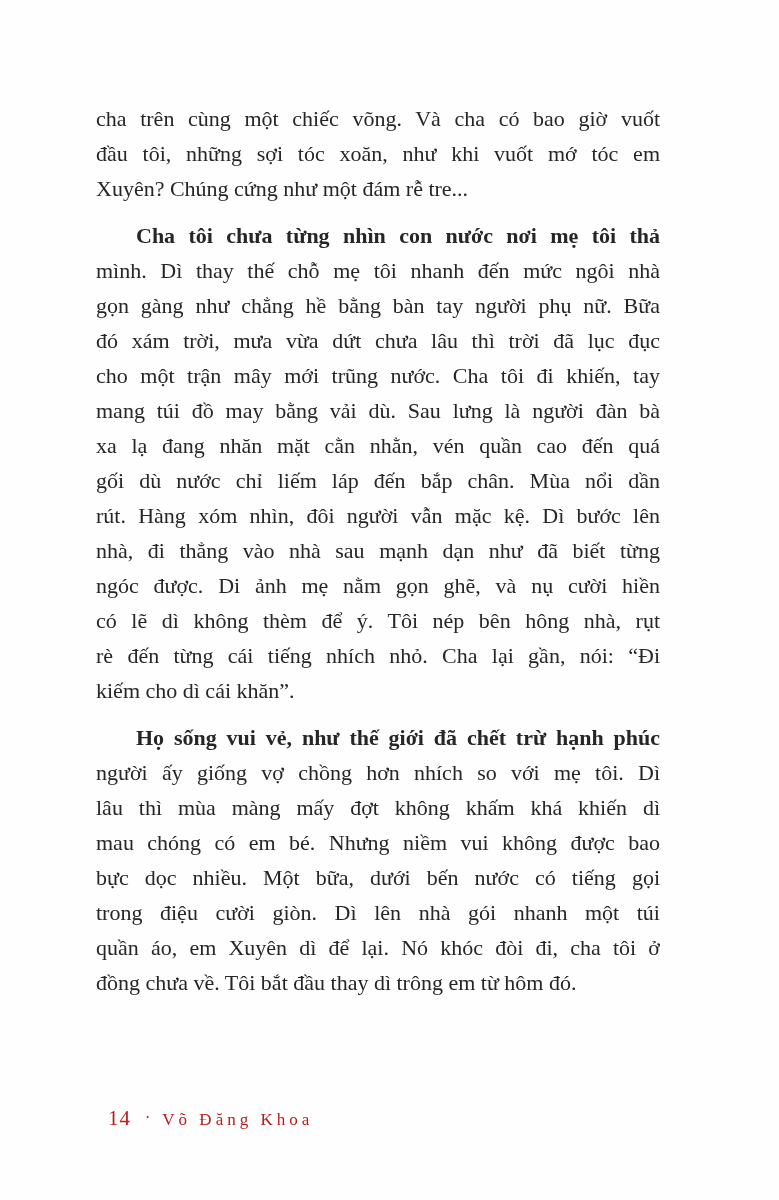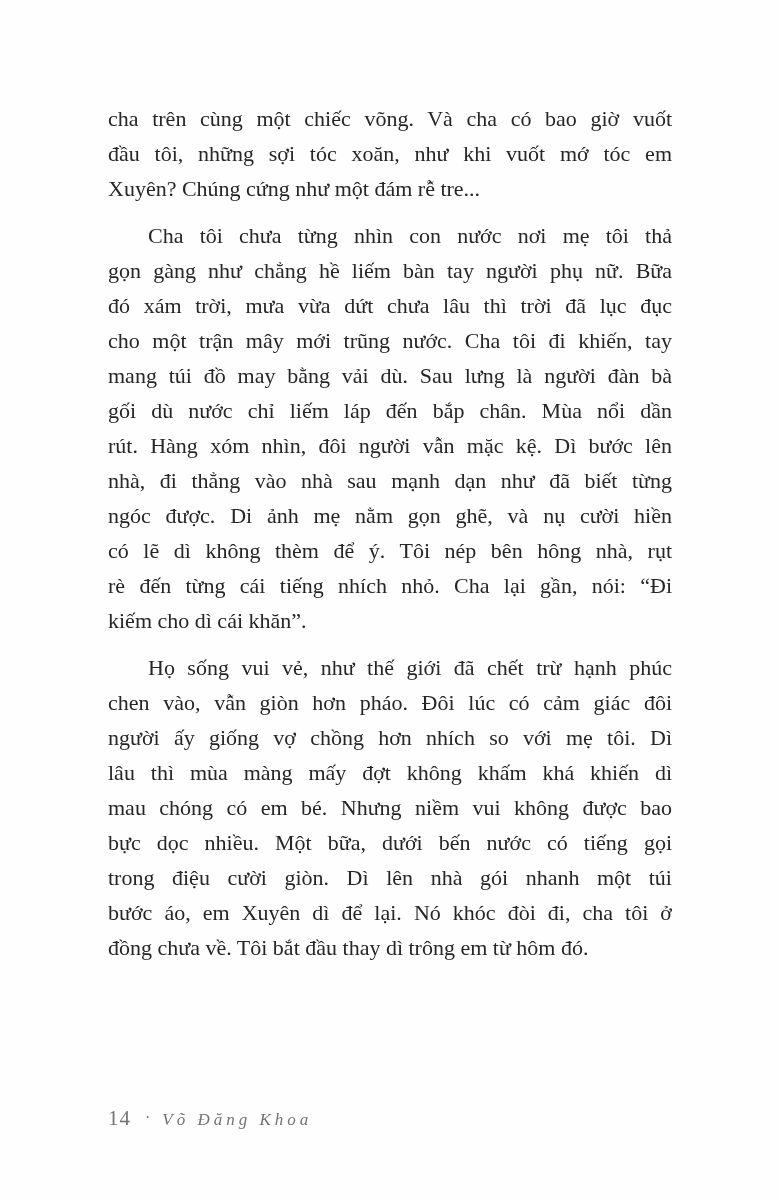--- a/index.html
+++ b/index.html
@@ -14,99 +14,100 @@
     position: relative;
     overflow: hidden;
   }
   .page {
     position: absolute;
     inset: 0;
     background: #fefefe;
   }
   .body-text {
     position: absolute;
-    left: 108px;
+    left: 96px;
     top: 101px;
     width: 564px;
     color: #262626;
     font-size: 22px;
   }
   .para {
     margin: 0 0 12px 0;
   }
   .line {
     line-height: 35px;
     height: 35px;
     text-align: justify;
     text-align-last: left;
     overflow: hidden;
   }
   .line.full {
     text-align-last: justify;
   }
   .line.indent {
     text-indent: 40px;
+    font-weight: bold;
   }
   .footer {
     position: absolute;
     left: 108px;
     top: 1106px;
     display: flex;
     align-items: baseline;
-    color: #737373;
+    color: #b91c1c;
   }
   .footer .page-number {
     font-size: 21px;
     letter-spacing: 1px;
   }
   .footer .separator {
     font-size: 16px;
     margin: 0 12px 0 14px;
     position: relative;
     top: -2px;
   }
   .footer .author {
     font-size: 17px;
     letter-spacing: 4px;
-    font-style: italic;
   }
 </style>
 </head>
 <body>
 
 <div class="page">
   <div class="body-text">
       <div class="para">
         <div class="line full">cha trên cùng một chiếc võng. Và cha có bao giờ vuốt</div>
         <div class="line full">đầu tôi, những sợi tóc xoăn, như khi vuốt mớ tóc em</div>
         <div class="line">Xuyên? Chúng cứng như một đám rễ tre...</div>
       </div>
       <div class="para">
         <div class="line full indent">Cha tôi chưa từng nhìn con nước nơi mẹ tôi thả</div>
-        <div class="line full">gọn gàng như chẳng hề liếm bàn tay người phụ nữ. Bữa</div>
+        <div class="line full">mình. Dì thay thế chỗ mẹ tôi nhanh đến mức ngôi nhà</div>
+        <div class="line full">gọn gàng như chẳng hề bằng bàn tay người phụ nữ. Bữa</div>
         <div class="line full">đó xám trời, mưa vừa dứt chưa lâu thì trời đã lục đục</div>
         <div class="line full">cho một trận mây mới trũng nước. Cha tôi đi khiến, tay</div>
         <div class="line full">mang túi đồ may bằng vải dù. Sau lưng là người đàn bà</div>
+        <div class="line full">xa lạ đang nhăn mặt cằn nhằn, vén quần cao đến quá</div>
         <div class="line full">gối dù nước chỉ liếm láp đến bắp chân. Mùa nổi dần</div>
         <div class="line full">rút. Hàng xóm nhìn, đôi người vẫn mặc kệ. Dì bước lên</div>
         <div class="line full">nhà, đi thẳng vào nhà sau mạnh dạn như đã biết từng</div>
         <div class="line full">ngóc được. Di ảnh mẹ nằm gọn ghẽ, và nụ cười hiền</div>
         <div class="line full">có lẽ dì không thèm để ý. Tôi nép bên hông nhà, rụt</div>
         <div class="line full">rè đến từng cái tiếng nhích nhỏ. Cha lại gần, nói: “Đi</div>
         <div class="line">kiếm cho dì cái khăn”.</div>
       </div>
       <div class="para">
         <div class="line full indent">Họ sống vui vẻ, như thế giới đã chết trừ hạnh phúc</div>
-        <div class="line full">chen vào, vẫn giòn hơn pháo. Đôi lúc có cảm giác đôi</div>
         <div class="line full">người ấy giống vợ chồng hơn nhích so với mẹ tôi. Dì</div>
         <div class="line full">lâu thì mùa màng mấy đợt không khấm khá khiến dì</div>
         <div class="line full">mau chóng có em bé. Nhưng niềm vui không được bao</div>
         <div class="line full">bực dọc nhiều. Một bữa, dưới bến nước có tiếng gọi</div>
         <div class="line full">trong điệu cười giòn. Dì lên nhà gói nhanh một túi</div>
-        <div class="line full">bước áo, em Xuyên dì để lại. Nó khóc đòi đi, cha tôi ở</div>
+        <div class="line full">quần áo, em Xuyên dì để lại. Nó khóc đòi đi, cha tôi ở</div>
         <div class="line">đồng chưa về. Tôi bắt đầu thay dì trông em từ hôm đó.</div>
       </div>
     </div>
   <div class="footer">
     <span class="page-number">14</span>
     <span class="separator">·</span>
     <span class="author">Võ Đăng Khoa</span>
   </div>
 </div>
 

